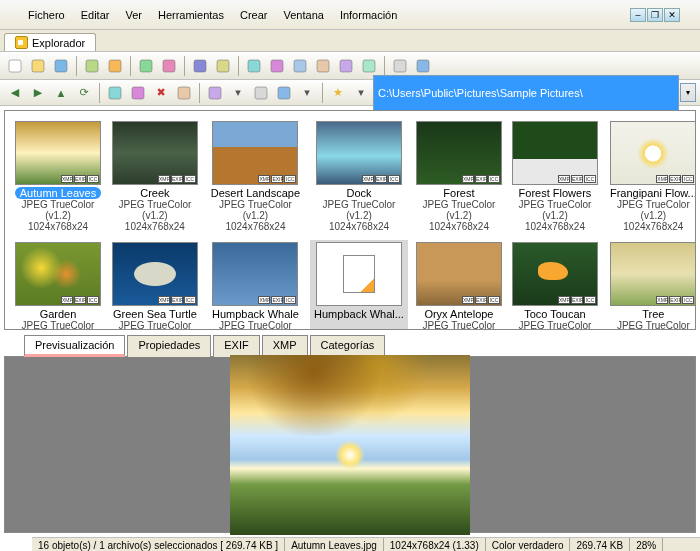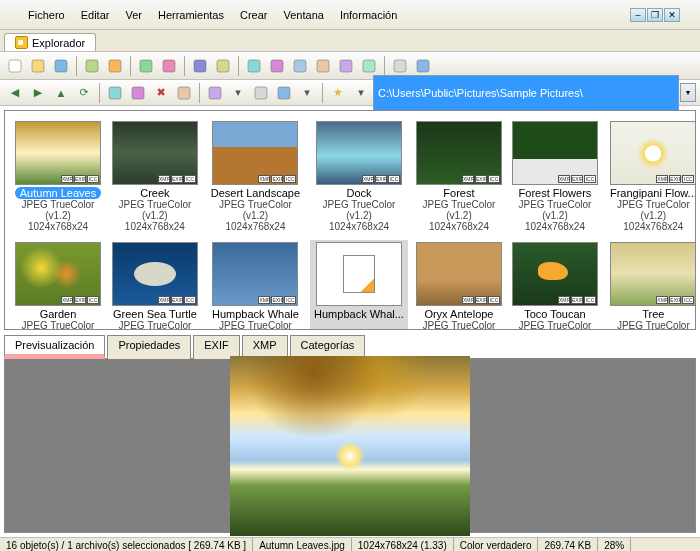--- a/index.html
+++ b/index.html
@@ -25,26 +25,26 @@
 .thumb.sel .name { background: #3399ff; color: #fff; border-radius: 6px; }
 .thumb.greysel { background: #d8d8d8; }
 .imgbox { width: 86px; height: 64px; margin: 0 auto 2px; border: 1px solid #888; background: #444; position: relative; overflow: hidden; }
 .badges { position: absolute; bottom: 1px; right: 1px; display: flex; gap: 1px; }
 .badge { width: 12px; height: 8px; background: #fff; border: 1px solid #555; font-size: 5px; line-height:6px; text-align:center; color:#333; }
 .name { font-size: 11px; padding: 0 2px; white-space: nowrap; overflow: hidden; text-overflow: ellipsis; }
 .meta { font-size: 10px; color: #444; }
 .dims { font-size: 10px; color: #444; }
 .detail-tabs { display: flex; border-bottom: 1px solid #888; background:#fff; margin: 0 4px; }
 .dtab { padding: 3px 10px; border: 1px solid #888; border-bottom: none; background: #ece9d8; margin-right: 2px; cursor: pointer; position: relative; top:1px; }
-.dtab.active { background: #fff; border-bottom: 5px solid #fca5a5; }
+.dtab.active { background: #fff; border-bottom: 3px solid #fca5a5; margin-left: 20px; }
 .preview { background: #808080; margin: 0 4px 4px; flex: 1; display: flex; align-items: center; justify-content: center; border: 1px solid #888; border-top: none; min-height:0; }
 .preview-img { width: 240px; height: 180px; background: linear-gradient(to bottom, #8b7536 0%, #d4a849 18%, #ffe89e 32%, #cfe8ff 45%, #a2c8e8 58%, #fff8d0 63%, #739a44 72%, #2e4a1a 100%); position: relative; }
 .sun { position:absolute; width:30px; height:30px; background:radial-gradient(circle,#fff,#ffe57a 40%,transparent 70%); left:50%; top:56%; transform:translate(-50%,-50%); border-radius:50%; }
 .branch { position:absolute; top:0; left:0; right:0; height:45%; background: radial-gradient(circle at 35% 20%, rgba(139,90,15,0.9) 0%, transparent 40%), radial-gradient(circle at 60% 15%, rgba(200,150,30,0.8) 0%, transparent 35%); }
-.statusbar { background: #ece9d8; border-top: 1px solid #c0c0c0; display: flex; height: 14px; font-size: 10px; }
+.statusbar { background: #ece9d8; border-top: 1px solid #c0c0c0; display: flex; height: 14px; font-size: 10px; margin-left: 32px; }
 .stat { border-right: 1px solid #aca899; padding: 2px 6px; white-space: nowrap; }
 
 .autumn{background:linear-gradient(#c39a3a,#fff2bf 50%,#5b8838)}.creek{background:linear-gradient(#2a3a2a,#4a6248,#2c3d2c)}.desert{background:linear-gradient(#7ba7d4 40%,#b5762f 40%)}.dock{background:linear-gradient(#4a6a8a,#8ad8e8 55%,#3a5a7a)}.forest{background:linear-gradient(#1a3818,#2d5c24)}.fflowers{background:linear-gradient(#1f4a1a 60%,#e8e8e8 60%)}.frangi{background:linear-gradient(#f2f2ea,#e8e8d8);position:relative}.frangi::after{content:'';position:absolute;left:25%;top:25%;width:50%;height:50%;background:radial-gradient(circle,#fff 30%,#f8d860 32%,transparent 60%)}.garden{background:radial-gradient(circle at 30% 40%,#f7d838,transparent 30%),radial-gradient(circle at 60% 50%,#e89030,transparent 25%),linear-gradient(#7a9830,#5c7c24)}.turtle{background:linear-gradient(#0a3a6a,#1a5a9a)}.turtle::after{content:'';position:absolute;left:25%;top:30%;width:50%;height:40%;background:#d8d8c8;border-radius:50%}.whale{background:linear-gradient(#3a6a9a,#6a9aca)}.antelope{background:linear-gradient(#c89858 60%,#8a6838)}.toucan{background:linear-gradient(#2a5a2a,#1a3a1a);position:relative}.toucan::after{content:'';position:absolute;left:30%;top:30%;width:35%;height:30%;background:#f8a830;border-radius:40% 60% 40% 40%}.tree{background:linear-gradient(#d4c888,#e8e0b0 50%,#8aa858)}.fileicon{background:#fff;display:flex;align-items:center;justify-content:center}.fileicon::after{content:'';width:30px;height:36px;border:1px solid #888;background:linear-gradient(135deg,#fff 80%,#f8a830 80%)}
 </style>
 </head>
 <body>
 
 <div class="menubar">
     <span>Fichero</span>
     <span>Editar</span>

